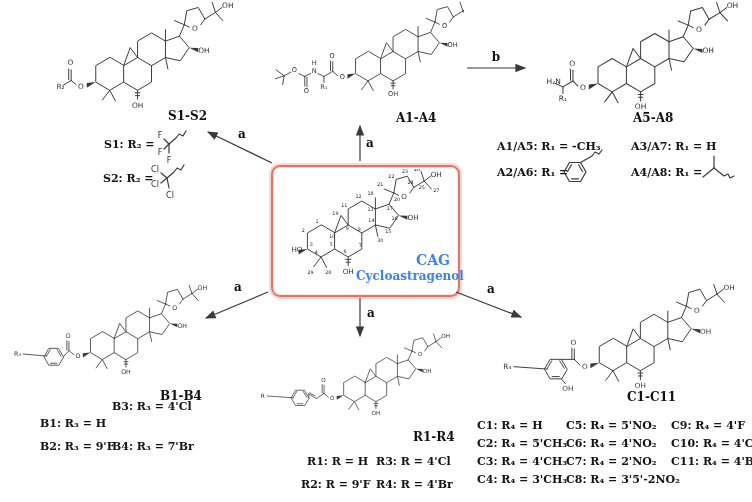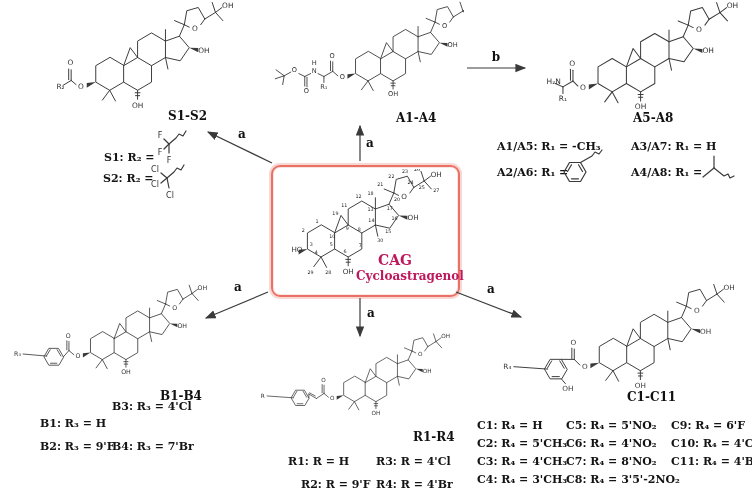--- a/index.html
+++ b/index.html
@@ -10,21 +10,21 @@
   .wedge{fill:#3a3a3a;stroke:none;}
   .al{font-family:"DejaVu Sans",sans-serif;font-size:9px;fill:#333;stroke:none;text-anchor:middle;}
   .al.sm{font-size:8px;}
   .num{font-family:"DejaVu Sans",sans-serif;font-size:6px;fill:#222;stroke:none;text-anchor:middle;}
   .def{position:absolute;font-weight:bold;font-size:11px;color:#141414;white-space:nowrap;}
   .glabel{position:absolute;font-weight:bold;font-size:12px;color:#111;white-space:nowrap;}
   .cagbox{position:absolute;left:271px;top:165px;width:185px;height:128px;
           border:2px solid #e87065;border-radius:9px;
           box-shadow:0 0 0 2px rgba(240,150,140,.38), inset 0 0 0 1px rgba(240,150,140,.25);}
   .arrowlabel{font-family:"DejaVu Serif",serif;font-weight:bold;font-size:12px;fill:#111;}
-  .cagtitle{position:absolute;text-align:left;font-weight:bold;color:#be185d;}
+  .cagtitle{position:absolute;text-align:right;font-weight:bold;color:#3b82f6;}
 </style>
 </head>
 <body>
 
 <div class="fig">
 
   <svg width="0" height="0" style="position:absolute">
     <defs>
       <g id="skel">
         <g class="bond">
@@ -110,21 +110,21 @@
         <path d="M38,98 38,85"></path>
         <path d="M35,97 35,84"></path>
         <path d="M28,104 38,98"></path>
     </g>
     <text class="al" x="50" y="108">O</text>
     <text class="al" x="37" y="79">O</text>
     <text class="al" x="25" y="109" text-anchor="end">R₂</text>
   </svg>
   <div class="glabel" style="left:168px;top:109px">S1-S2</div>
 
-  <div class="def" style="left:104px;top:151px">S1: R₂ =</div>
+  <div class="def" style="left:104px;top:138px">S1: R₂ =</div>
   <svg class="struct" style="left:152px;top:124px;width:40px;height:40px" viewBox="0 0 40 40">
     <g class="bond">
       <path d="M17,20 12,15"></path>
         <path d="M17,20 12,25"></path>
         <path d="M17,20 17,29"></path>
       <path d="M17,20 24,14 l3,-4 l4,2 l3,-5"></path>
     </g>
     <text class="al sm" x="8" y="14">F</text>
     <text class="al sm" x="8" y="31">F</text>
     <text class="al sm" x="17" y="39">F</text>
@@ -253,21 +253,21 @@
       <path d="M89.5,103 84,93.8"></path>
         <path d="M74,93.8 68.5,103"></path>
         <path d="M74.5,113.3 83.5,113.3"></path>
       <path d="M27,101 69,104"></path>
     </g>
     <text class="al" x="130" y="108">O</text>
     <text class="al" x="116" y="79">O</text>
     <text class="al" x="20" y="104">R</text>
   </svg>
   <div class="glabel" style="left:413px;top:430px">R1-R4</div>
-  <div class="def" style="left:288px;top:455px">R1: R = H</div>
+  <div class="def" style="left:307px;top:455px">R1: R = H</div>
   <div class="def" style="left:376px;top:455px">R3: R = 4'Cl</div>
   <div class="def" style="left:301px;top:478px">R2: R = 9'F</div>
   <div class="def" style="left:376px;top:478px">R4: R = 4'Br</div>
 
   <svg class="struct" style="left:488px;top:282px;width:258px;height:121px" viewBox="0 0 320 150">
     <g transform="translate(100,0)">
         <use href="#skel"></use>
       </g>
     <g class="bond">
       <path d="M114,103 107,96"></path>
@@ -282,26 +282,26 @@
       <path d="M32,105 74,108"></path>
     </g>
     <text class="al" x="120" y="108">O</text>
     <text class="al" x="106" y="78">O</text>
     <text class="al" x="99" y="135" text-anchor="start">OH</text>
     <text class="al" x="24" y="108">R₄</text>
   </svg>
   <div class="glabel" style="left:627px;top:390px">C1-C11</div>
   <div class="def" style="left:477px;top:419px">C1: R₄ = H</div>
   <div class="def" style="left:566px;top:419px">C5: R₄ = 5'NO₂</div>
-  <div class="def" style="left:671px;top:419px">C9: R₄ = 6'F</div>
+  <div class="def" style="left:671px;top:419px">C9: R₄ = 4'F</div>
   <div class="def" style="left:477px;top:437px">C2: R₄ = 5'CH₃</div>
   <div class="def" style="left:566px;top:437px">C6: R₄ = 4'NO₂</div>
   <div class="def" style="left:671px;top:437px">C10: R₄ = 4'Cl</div>
   <div class="def" style="left:477px;top:455px">C3: R₄ = 4'CH₃</div>
-  <div class="def" style="left:566px;top:455px">C7: R₄ = 8'NO₂</div>
+  <div class="def" style="left:566px;top:455px">C7: R₄ = 2'NO₂</div>
   <div class="def" style="left:671px;top:455px">C11: R₄ = 4'Br</div>
   <div class="def" style="left:477px;top:473px">C4: R₄ = 3'CH₃</div>
   <div class="def" style="left:566px;top:473px">C8: R₄ = 3'5'-2NO₂</div>
 
   <svg style="position:absolute;left:0;top:0;width:752px;height:502px;pointer-events:none">
     <defs>
       <marker id="ah" markerWidth="10" markerHeight="8" refX="8" refY="3.5" orient="auto">
         <path d="M0,0 L9,3.5 L0,7 Z" fill="#3a3a3a"></path>
       </marker>
     </defs>

